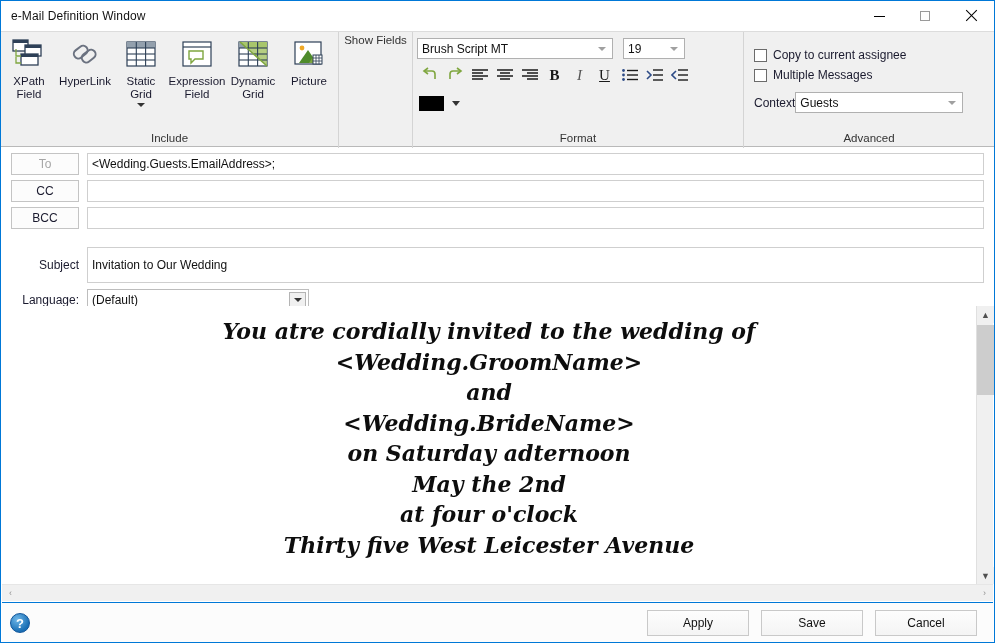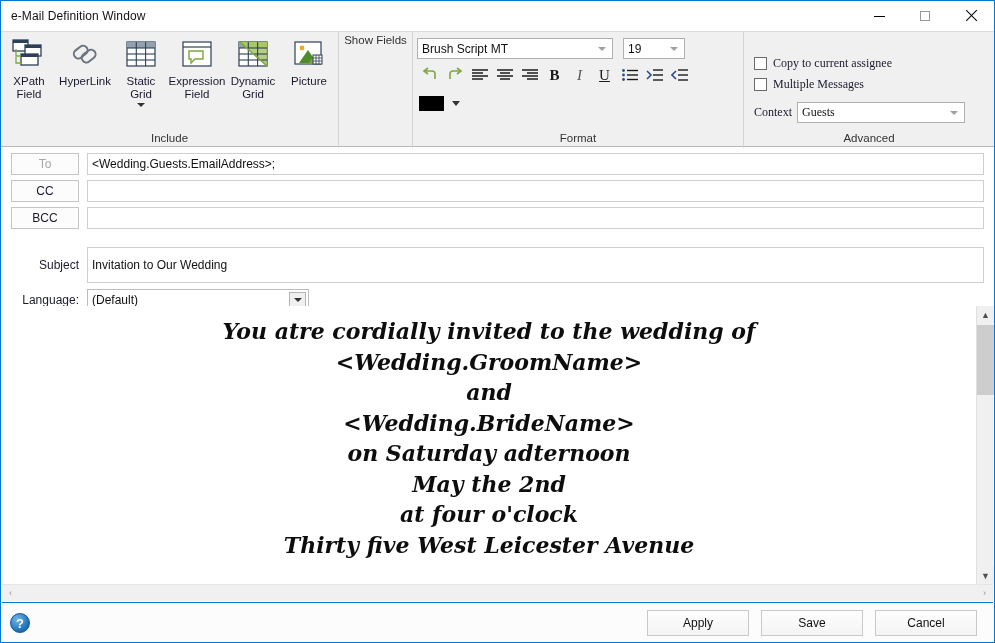--- a/index.html
+++ b/index.html
@@ -139,28 +139,28 @@
     width: 25px; height: 15px; background: #000000; border: 1px solid #000;
   }
   .small-caret {
     width: 0; height: 0; margin-left: 6px;
     border-left: 4px solid transparent;
     border-right: 4px solid transparent;
     border-top: 5px solid #333;
   }
 
   
-  #adv-body { padding: 24px 0 0 10px; font-family: Liberation Serif, serif; }
+  #adv-body { padding: 16px 0 0 10px; }
   .cbrow { display:flex; align-items:center; margin-bottom: 6px; font-size: 12px; color:#1a1a2e; }
   .cbox {
     width: 13px; height: 13px; border: 1px solid #6b6b6b; background:#fff;
     margin-right: 6px;
   }
   #ctx-row { display:flex; align-items:center; margin-top: 4px; }
-  #ctx-label { font-size:12px; color:#1a1a2e; margin-right:5px; }
+  #ctx-label { font-size:12px; color:#1a1a2e; }
   #ctx-combo { width: 168px; }
 
   
   #fields { padding: 6px 10px 0 10px; background:#fff; }
   .addr-row { display:flex; align-items:center; margin-bottom: 5px; }
   .addr-btn {
     width: 68px; height: 22px;
     border: 1px solid #c4c4c4;
     background: #fcfcfc;
     font-size: 12px;

